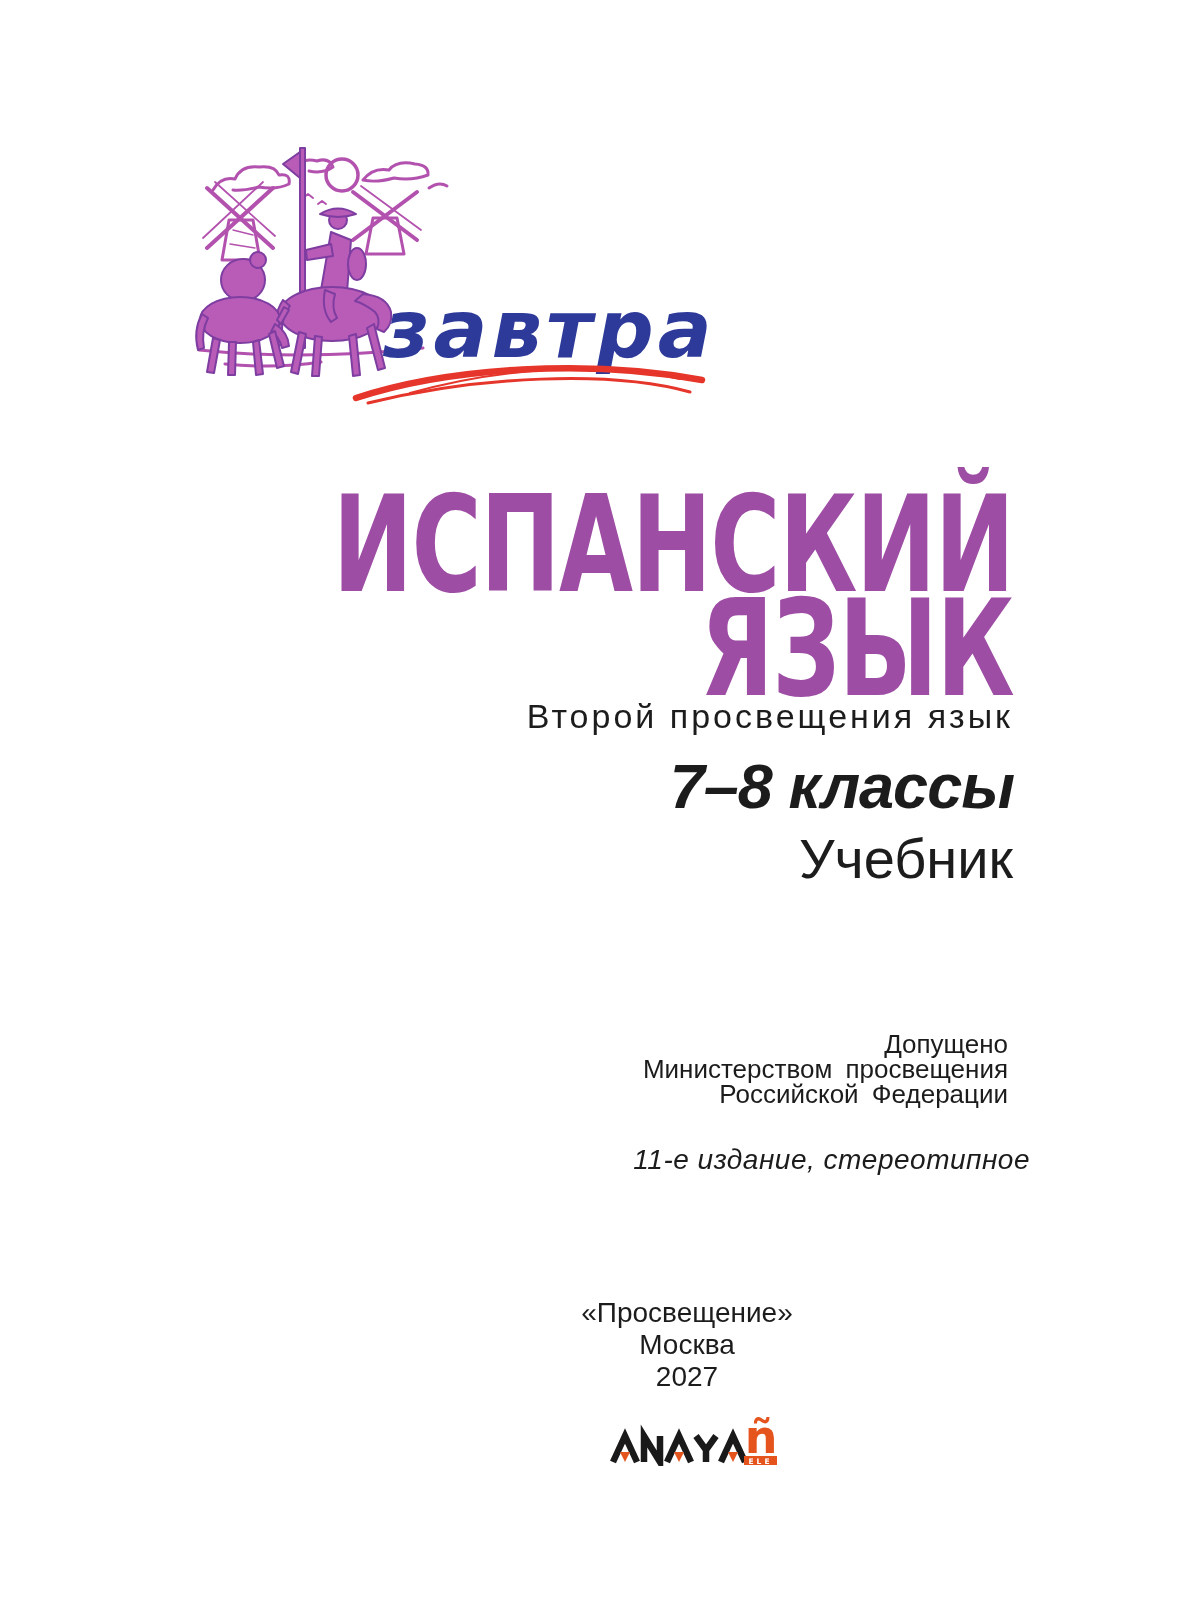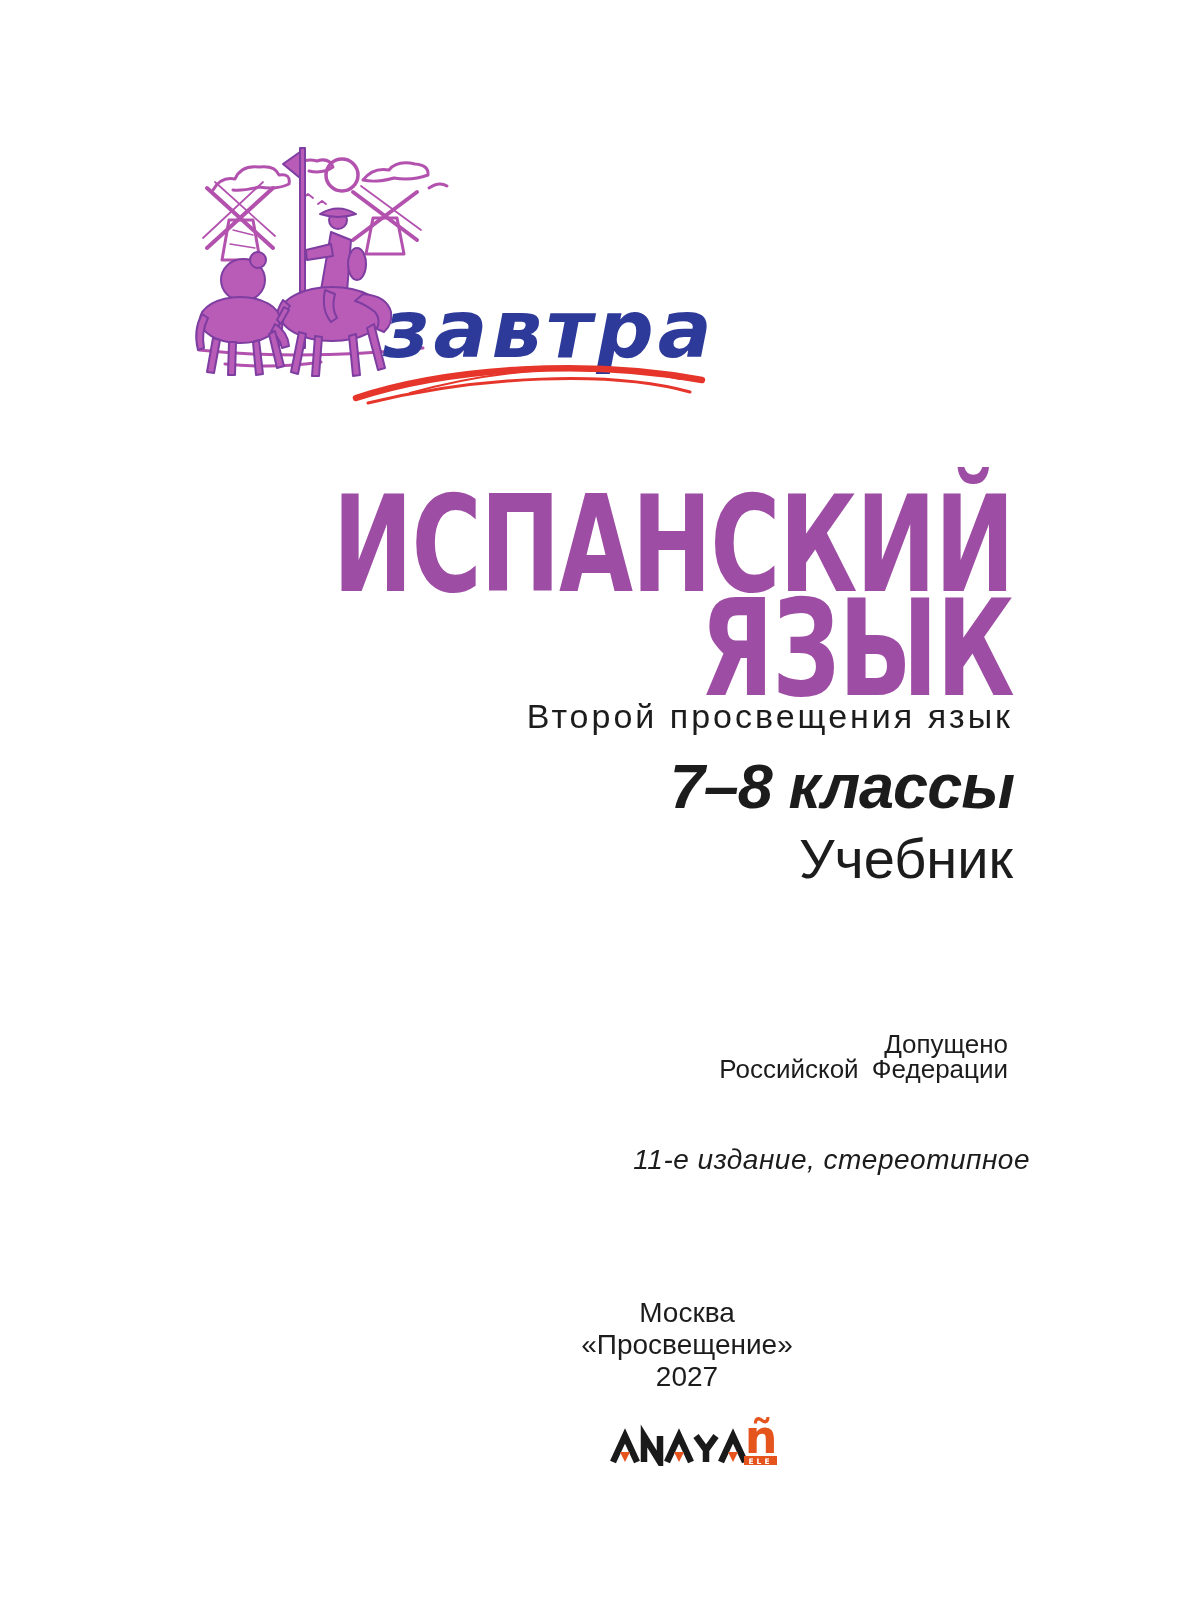--- a/index.html
+++ b/index.html
@@ -141,28 +141,29 @@
 
   <div class="title-line l1">ИСПАНСКИЙ</div>
   <div class="title-line l2">ЯЗЫК</div>
 
   <div class="subtitle">Второй просвещения язык</div>
   <div class="grade">7–8 классы</div>
   <div class="booktype">Учебник</div>
 
   <div class="approval">
     <div>Допущено</div>
+    <div>Министерством просвещения</div>
     <div>Российской Федерации</div>
   </div>
 
   <div class="edition">11-е издание, стереотипное</div>
 
   <div class="imprint">
+    <div>«Просвещение»</div>
     <div>Москва</div>
-    <div>«Просвещение»</div>
     <div>2027</div>
   </div>
 
   <svg class="anaya" width="170" height="62" viewBox="0 0 170 62" role="img" aria-label="ANAYA">
     <g stroke="#1a1a1a" stroke-width="6.5" fill="none" stroke-linecap="butt" stroke-linejoin="miter">
 
       <path d="M3,58 L15,32 L27,58"></path>
 
       <path d="M34,58 L34,32 L50,58 L50,32"></path>
 

